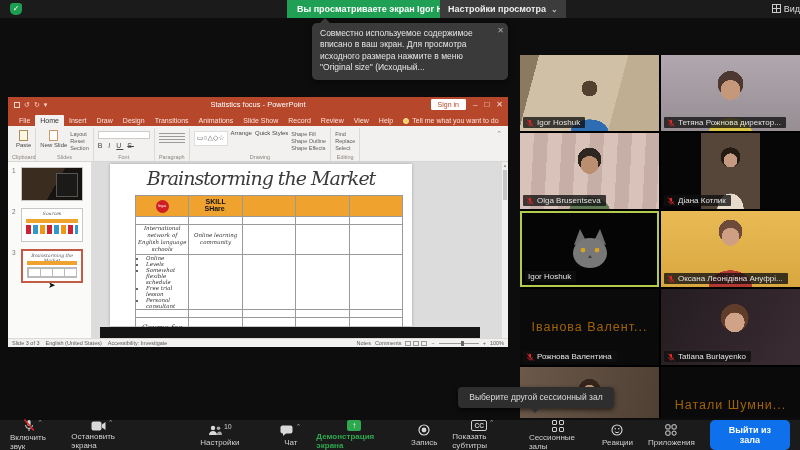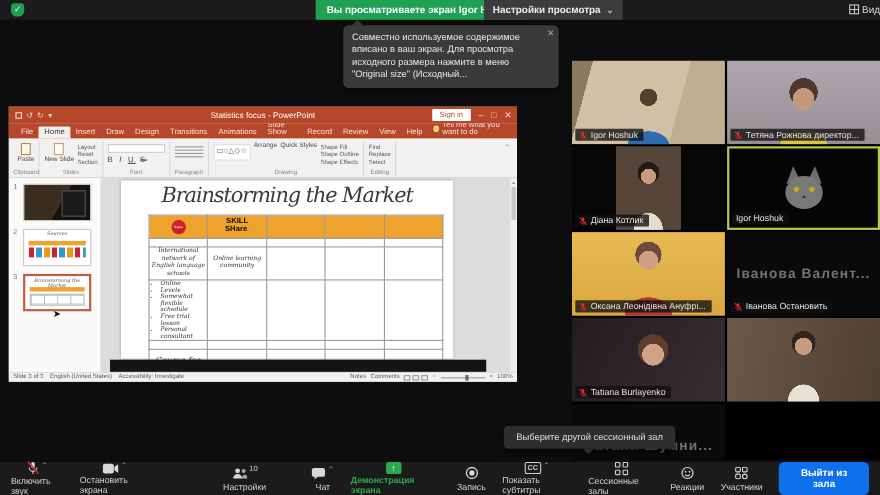--- a/index.html
+++ b/index.html
@@ -15,21 +15,21 @@
   .view-settings .chev { font-size:8px; color:#bbb; margin-left:5px; }
   .view-btn { position:absolute; right:0; top:0; height:18px; color:#ddd; font-size:9px; line-height:18px; }
   .view-btn .grid-ico { display:inline-block; width:9px; height:9px; border:1px solid #ccc; vertical-align:-1px; margin-right:3px; background:linear-gradient(90deg,transparent 3px,#ccc 3px,#ccc 4px,transparent 4px),linear-gradient(transparent 3px,#ccc 3px,#ccc 4px,transparent 4px); }
 
   
   .toast { position:absolute; left:312px; top:23px; width:196px; background:#3a3a3a; border-radius:5px; padding:5px 16px 6px 8px; color:#e6e6e6; font-size:8.5px; line-height:1.35; z-index:40; box-shadow:0 2px 6px rgba(0,0,0,.5); }
   .toast::before { content:""; position:absolute; left:8px; top:-5px; border:5px solid transparent; border-bottom-color:#3a3a3a; border-top:0; }
   .toast-close { position:absolute; right:4px; top:3px; color:#aaa; font-size:8px; cursor:pointer; }
 
   
-  .ppt { position:absolute; left:8px; top:97px; width:462px; height:250px; background:#f3f1f0; z-index:5; font-family:"Liberation Sans",sans-serif; }
+  .ppt { position:absolute; left:8px; top:97px; width:500px; height:250px; background:#f3f1f0; z-index:5; font-family:"Liberation Sans",sans-serif; }
   .ppt-titlebar { height:15px; background:#b7472a; display:flex; align-items:center; color:#fff; font-size:7.5px; position:relative; }
   .qat { display:flex; gap:4px; margin-left:6px; align-items:center; font-size:7px; color:#f7d6cc; }
   .qat .save-ico { width:6px; height:6px; border:1px solid #f7d6cc; }
   .ppt-title { position:absolute; left:0; right:0; text-align:center; color:#fff; font-size:7.5px; }
   .ppt-win-right { margin-left:auto; display:flex; align-items:center; gap:7px; margin-right:5px; z-index:2; }
   .signin { border:1px solid #fff; padding:1px 6px; font-size:7px; background:#fff; color:#b7472a; border-radius:1px; }
   .winbtn { color:#fadfd7; font-size:8px; }
   .ppt-menubar { height:14px; background:#b7472a; display:flex; align-items:flex-end; padding-left:6px; gap:0; }
   .mtab { color:#fbe3db; font-size:7px; padding:2px 5px 2px; }
   .mtab.active { background:#f3f1f0; color:#333; border-radius:1px 1px 0 0; }
@@ -89,21 +89,21 @@
   .slider { width:40px; height:1px; background:#9a9a9a; position:relative; }
   .slider::after { content:""; position:absolute; left:55%; top:-2px; width:3px; height:5px; background:#666; }
   .viewicos { display:flex; gap:2px; }
   .viewicos span { width:6px; height:5px; border:1px solid #9a9a9a; display:inline-block; }
 
   
   .gallery { position:absolute; left:520px; top:55px; width:280px; height:363px; display:grid; grid-template-columns:139px 139px; grid-auto-rows:76px; gap:2px; background:#000; overflow:hidden; z-index:10; }
   .tile { position:relative; background:#161616; overflow:hidden; }
   .plate { position:absolute; left:3px; bottom:3px; display:flex; align-items:center; gap:3px; background:rgba(15,15,15,.78); padding:1px 5px 1px 3px; border-radius:1px; }
   .plate span { font-size:8px; color:#e2e2e2; white-space:nowrap; }
-  .bigname { position:absolute; inset:0; display:flex; align-items:center; justify-content:center; color:#737373; font-size:12.5px; font-weight:bold; letter-spacing:1px; text-align:center; }
+  .bigname { position:absolute; inset:0; display:flex; align-items:center; justify-content:center; color:#a16207; font-size:12.5px; font-weight:normal; letter-spacing:1px; text-align:center; }
   .active-tile { border:2px solid #b3cc4e; }
   .p0 { background:radial-gradient(ellipse 32px 22px at 50% 102%, #2f6db2 59%, rgba(0,0,0,0) 60%),radial-gradient(circle 8px at 50% 44%, #53402f 98%, rgba(0,0,0,0)),linear-gradient(105deg,#8a7a62 0 12%,#cfc0a6 12% 68%,#bfae92 68%); }
   .p1 { background:radial-gradient(circle 10px at 50% 46%, #c49879 98%, rgba(0,0,0,0)),radial-gradient(circle 13px at 50% 38%, #4c3830 98%, rgba(0,0,0,0)),radial-gradient(ellipse 36px 24px at 50% 102%, #d9c447 59%, rgba(0,0,0,0) 60%),linear-gradient(#b0a8ae,#978e94); }
   .p2 { background:radial-gradient(circle 9px at 50% 42%, #b98f6f 98%, rgba(0,0,0,0)),radial-gradient(circle 12px at 50% 35%, #2e2620 98%, rgba(0,0,0,0)),radial-gradient(ellipse 34px 22px at 50% 102%, #5d7a52 59%, rgba(0,0,0,0) 60%),repeating-linear-gradient(93deg,#d8c2ba 0 14px,#c7aea6 14px 28px); }
   .p3 { background:radial-gradient(circle 7px at 50% 36%, #c69a80 98%, rgba(0,0,0,0)),radial-gradient(circle 10px at 50% 32%, #241a14 98%, rgba(0,0,0,0)),radial-gradient(ellipse 22px 26px at 50% 100%, #e5dccb 59%, rgba(0,0,0,0) 60%),linear-gradient(90deg,#060606 0 40px,#56463a 40px 99px,#060606 99px); }
   .p4 { background:#050505; }
   .p5 { background:radial-gradient(circle 9px at 50% 34%, #cf9f84 98%, rgba(0,0,0,0)),radial-gradient(circle 12px at 50% 27%, #6e4a3a 98%, rgba(0,0,0,0)),radial-gradient(ellipse 36px 28px at 50% 100%, #b23a33 59%, rgba(0,0,0,0) 60%),linear-gradient(#e9ba55,#d9a73f); }
   .p6, .p9 { background:#0a0a0a; }
   .p7 { background:radial-gradient(circle 10px at 53% 44%, #d0a287 98%, rgba(0,0,0,0)),radial-gradient(circle 14px at 53% 38%, #5f3d2a 98%, rgba(0,0,0,0)),linear-gradient(120deg,#241c20,#3a2c33); }
   .p8 { background:radial-gradient(circle 8px at 50% 34%, #c89a7e 98%, rgba(0,0,0,0)),radial-gradient(circle 11px at 50% 30%, #33241c 98%, rgba(0,0,0,0)),radial-gradient(ellipse 24px 26px at 50% 100%, #e9e2d4 59%, rgba(0,0,0,0) 60%),linear-gradient(100deg,#6b594a,#4e3f33); }
@@ -383,20 +383,31 @@
       <div class="plate">
         <svg width="8" height="8" viewBox="0 0 12 12">
             <rect x="4.4" y="1" width="3.2" height="6" rx="1.6" fill="#e02828"></rect>
             <path d="M2.5 6a3.5 3.5 0 0 0 7 0" stroke="#e02828" fill="none" stroke-width="1.1"></path>
             <line x1="6" y1="9.5" x2="6" y2="11.3" stroke="#e02828" stroke-width="1.1"></line>
             <line x1="1.6" y1="0.8" x2="10.6" y2="11.2" stroke="#e02828" stroke-width="1.4"></line>
           </svg>
         <span>Тетяна Рожнова директор...</span>
       </div>
     </div>
+    <div class="tile p2">
+      <div class="plate">
+        <svg width="8" height="8" viewBox="0 0 12 12">
+            <rect x="4.4" y="1" width="3.2" height="6" rx="1.6" fill="#e02828"></rect>
+            <path d="M2.5 6a3.5 3.5 0 0 0 7 0" stroke="#e02828" fill="none" stroke-width="1.1"></path>
+            <line x1="6" y1="9.5" x2="6" y2="11.3" stroke="#e02828" stroke-width="1.1"></line>
+            <line x1="1.6" y1="0.8" x2="10.6" y2="11.2" stroke="#e02828" stroke-width="1.4"></line>
+          </svg>
+        <span>Olga Brusentseva</span>
+      </div>
+    </div>
     <div class="tile p3">
       <div class="plate">
         <svg width="8" height="8" viewBox="0 0 12 12">
             <rect x="4.4" y="1" width="3.2" height="6" rx="1.6" fill="#e02828"></rect>
             <path d="M2.5 6a3.5 3.5 0 0 0 7 0" stroke="#e02828" fill="none" stroke-width="1.1"></path>
             <line x1="6" y1="9.5" x2="6" y2="11.3" stroke="#e02828" stroke-width="1.1"></line>
             <line x1="1.6" y1="0.8" x2="10.6" y2="11.2" stroke="#e02828" stroke-width="1.4"></line>
           </svg>
         <span>Діана Котлик</span>
       </div>
@@ -427,21 +438,21 @@
     </div>
     <div class="tile p6">
       <div class="bigname">Іванова Валент...</div>
       <div class="plate">
         <svg width="8" height="8" viewBox="0 0 12 12">
             <rect x="4.4" y="1" width="3.2" height="6" rx="1.6" fill="#e02828"></rect>
             <path d="M2.5 6a3.5 3.5 0 0 0 7 0" stroke="#e02828" fill="none" stroke-width="1.1"></path>
             <line x1="6" y1="9.5" x2="6" y2="11.3" stroke="#e02828" stroke-width="1.1"></line>
             <line x1="1.6" y1="0.8" x2="10.6" y2="11.2" stroke="#e02828" stroke-width="1.4"></line>
           </svg>
-        <span>Іванова Остановить</span>
+        <span>Рожнова Валентина</span>
       </div>
     </div>
     <div class="tile p7">
       <div class="plate">
         <svg width="8" height="8" viewBox="0 0 12 12">
             <rect x="4.4" y="1" width="3.2" height="6" rx="1.6" fill="#e02828"></rect>
             <path d="M2.5 6a3.5 3.5 0 0 0 7 0" stroke="#e02828" fill="none" stroke-width="1.1"></path>
             <line x1="6" y1="9.5" x2="6" y2="11.3" stroke="#e02828" stroke-width="1.1"></line>
             <line x1="1.6" y1="0.8" x2="10.6" y2="11.2" stroke="#e02828" stroke-width="1.4"></line>
           </svg>
@@ -550,18 +561,18 @@
     </div>
     <div class="tb-item">
       <div class="tb-ico">
         <svg width="12" height="12" viewBox="0 0 12 12">
             <rect x="0.8" y="0.8" width="4.2" height="4.2" rx="1" fill="none" stroke="#d8d8d8"></rect>
             <rect x="7" y="0.8" width="4.2" height="4.2" rx="1" fill="none" stroke="#d8d8d8"></rect>
             <rect x="0.8" y="7" width="4.2" height="4.2" rx="1" fill="none" stroke="#d8d8d8"></rect>
             <circle cx="9.1" cy="9.1" r="2.1" fill="none" stroke="#d8d8d8"></circle>
           </svg>
       </div>
-      <span class="tb-label">Участники</span>
+      <span class="tb-label">Приложения</span>
     </div>
     <button class="leave-btn">Выйти из зала</button>
   </div>
 
 </div>
 
 </body></html>

